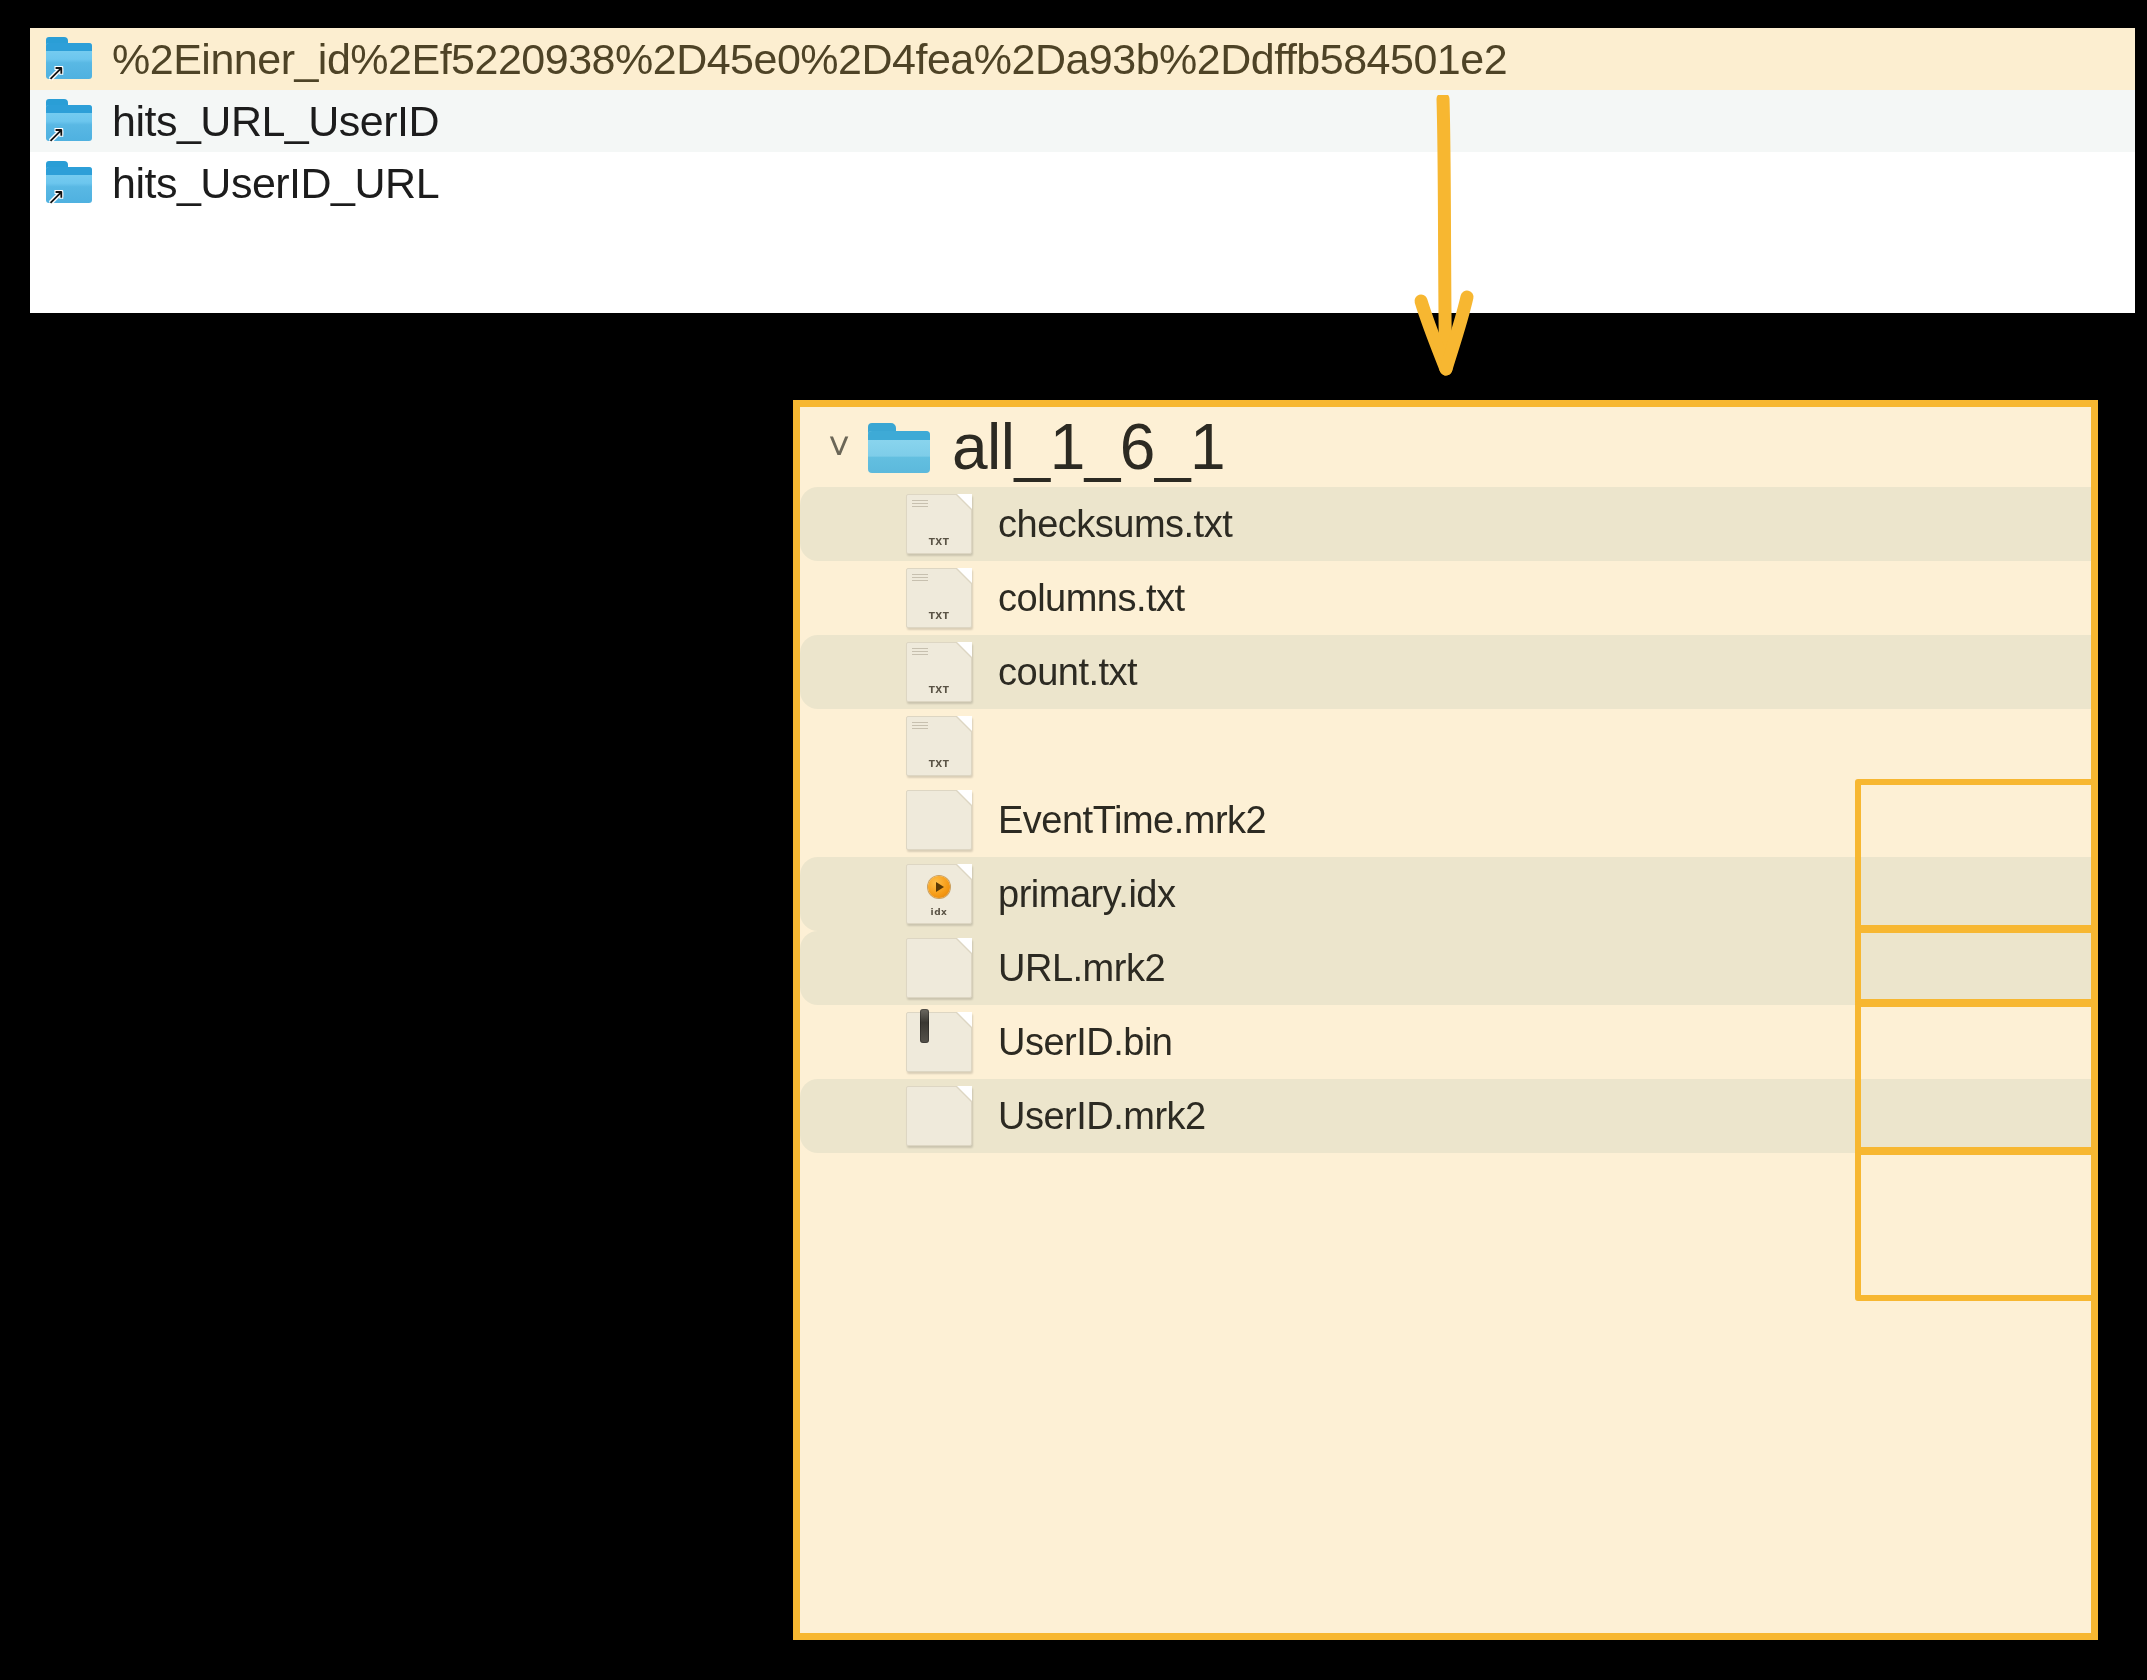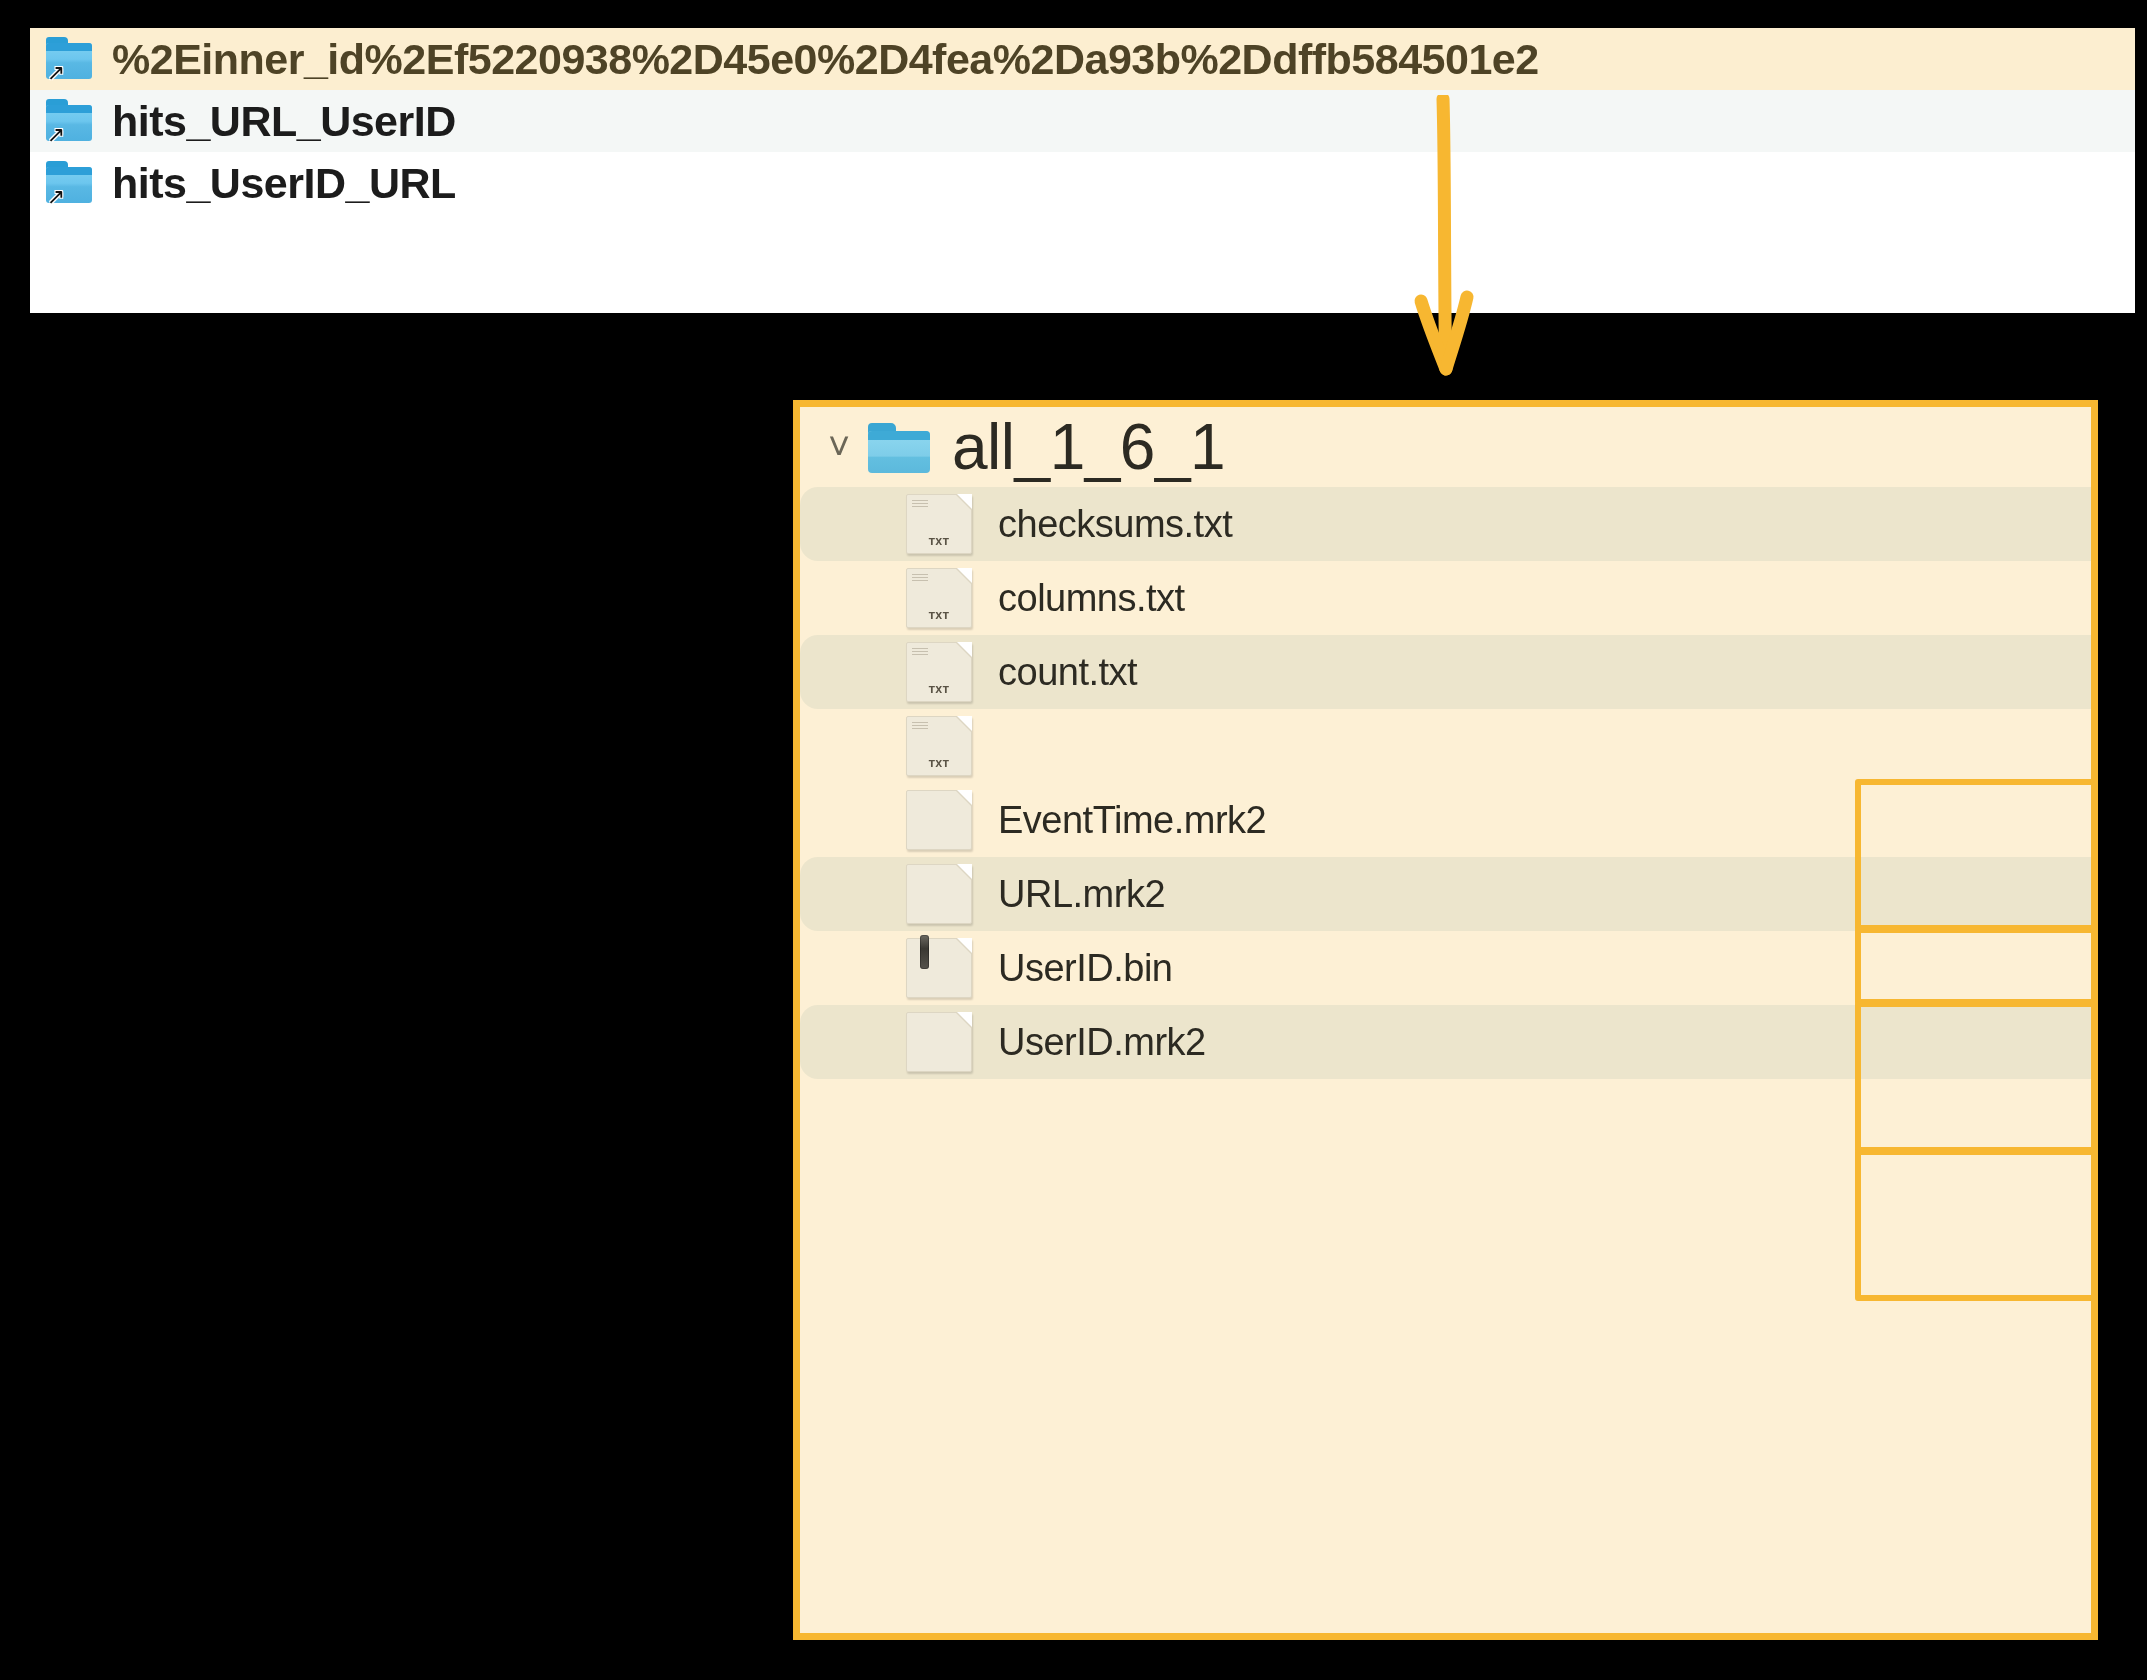--- a/index.html
+++ b/index.html
@@ -78,21 +78,20 @@
       -1px -1px 0 #fff, 1px -1px 0 #fff,
       -1px  1px 0 #fff, 1px  1px 0 #fff;
     transform: rotate(0deg);
   }
   .top-label {
     font-size: 43px;
     line-height: 1;
     color: #1c1c1c;
     white-space: nowrap;
     letter-spacing: -0.5px;
-    font-weight: bold;
   }
   .top-row.r0 .top-label { color: #4e4326; }
 
   
   #callout-arrow {
     position: absolute;
     left: 1395px;
     top: 95px;
     width: 120px;
     height: 320px;
@@ -369,20 +368,30 @@
           <div class="doc">
             <span class="fold"></span>
           </div>
         </div>
         <span class="file-name">EventTime.mrk2</span>
       </div>
       <div class="file-row alt">
         <div class="file-icon-cell">
           <div class="doc">
             <span class="fold"></span>
+            <span class="idxbadge"></span>
+            <span class="tag">idx</span>
+          </div>
+        </div>
+        <span class="file-name">primary.idx</span>
+      </div>
+      <div class="file-row alt">
+        <div class="file-icon-cell">
+          <div class="doc">
+            <span class="fold"></span>
           </div>
         </div>
         <span class="file-name">URL.mrk2</span>
       </div>
       <div class="file-row plain">
         <div class="file-icon-cell">
           <div class="doc">
             <span class="fold"></span>
             <span class="binmark"></span>
           </div>

